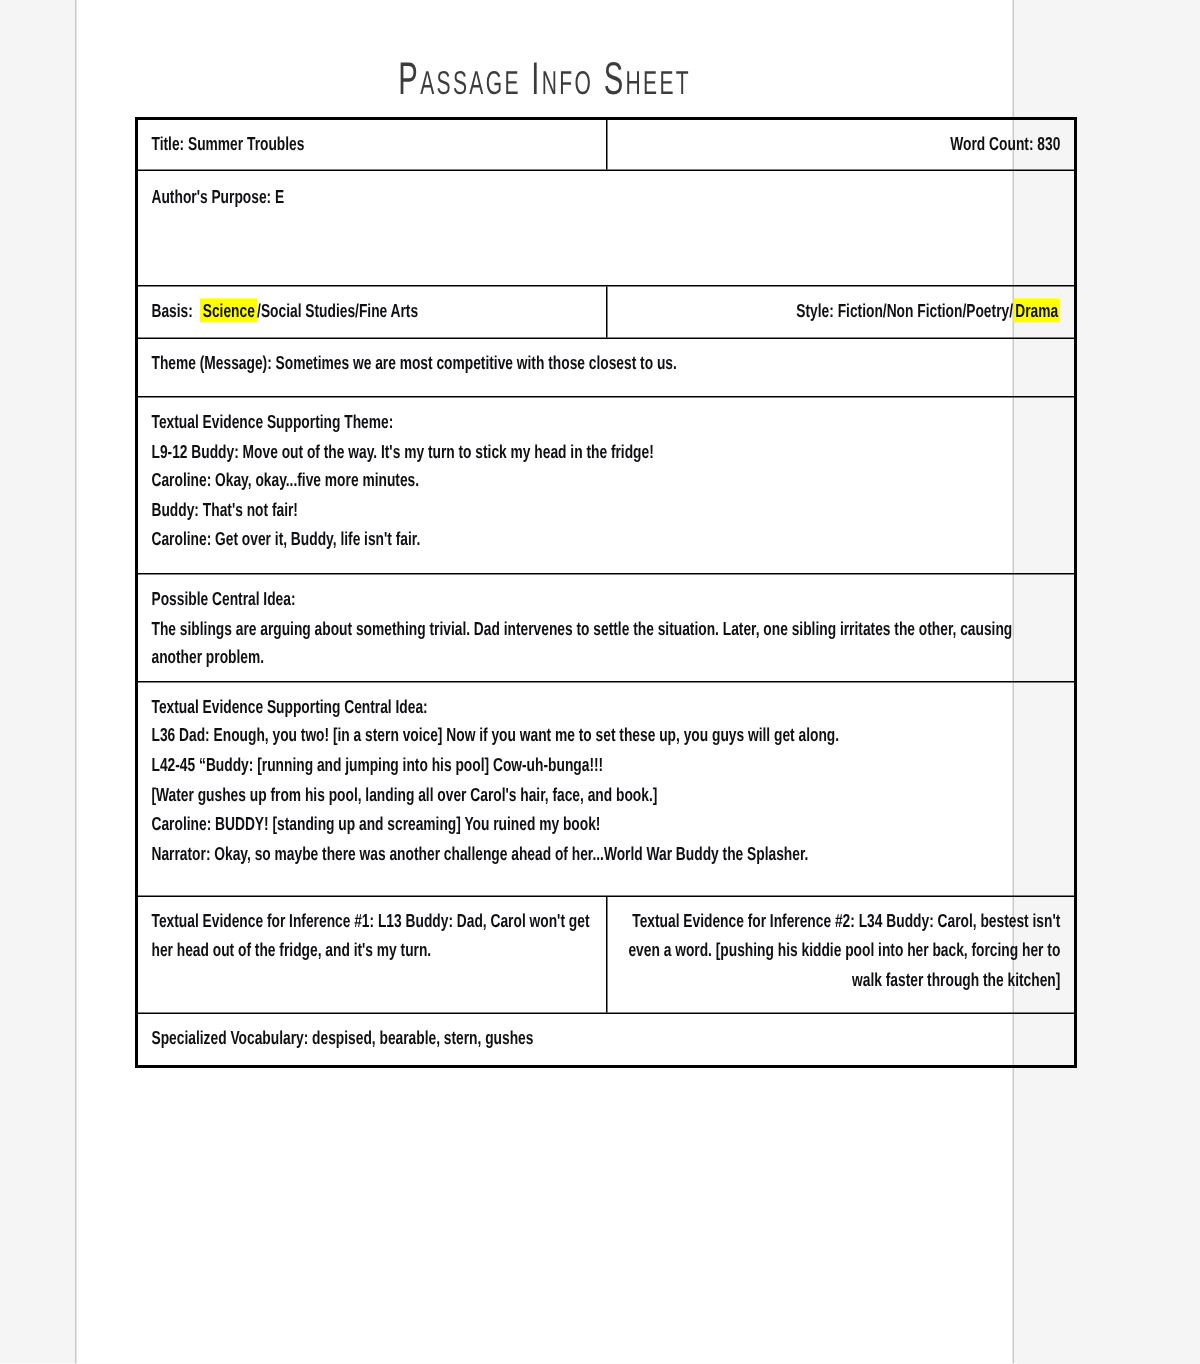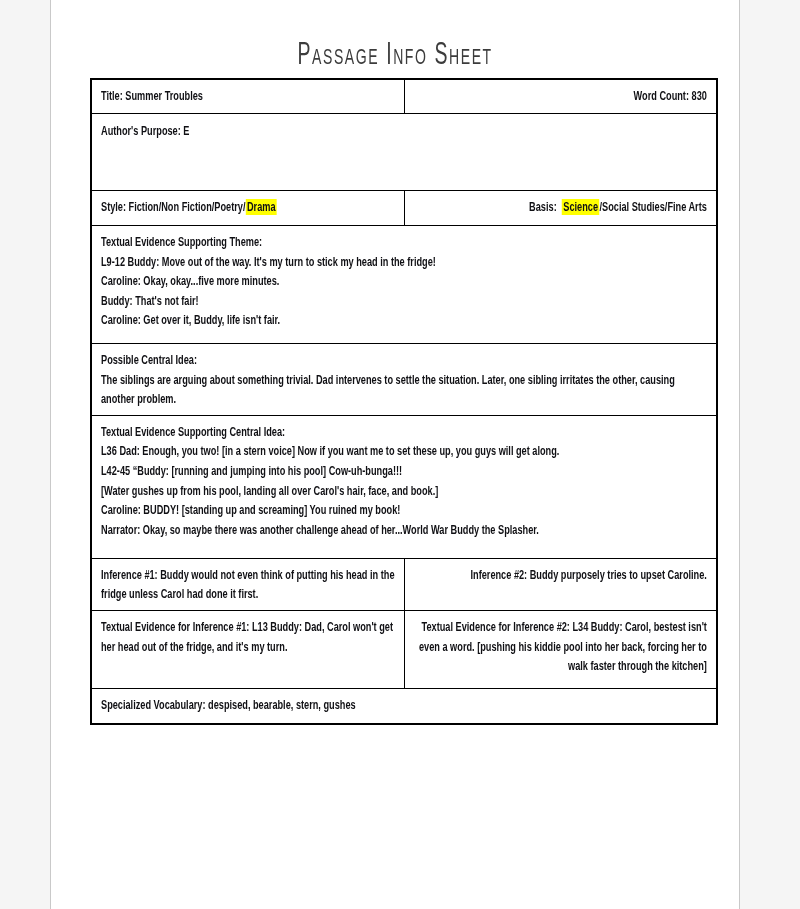--- a/index.html
+++ b/index.html
@@ -7,21 +7,21 @@
   body {
     background: #f5f5f5;
     font-family: "Liberation Sans", sans-serif;
     color: #101014;
     overflow: hidden;
   }
   .page {
     position: absolute;
     left: 50px;
     top: 0;
-    width: 690px;
+    width: 626px;
     height: 909px;
     background: #ffffff;
     border-left: 1px solid #c9c9c9;
     border-right: 1px solid #c9c9c9;
   }
   .doc-title {
     margin-top: 36px;
     text-align: center;
     height: 34px;
   }
@@ -99,28 +99,33 @@
     </div>
 
     <div class="row cols row-teks" style="min-height:77px">
       <div class="cell">
         <div class="cond">Author's Purpose: E</div>
       </div>
     </div>
 
     <div class="row cols" style="min-height:35px">
       <div class="cell">
-        <div class="cond"><span>Style: Fiction/Non Fiction/Poetry/</span><mark style="background: rgb(255, 255, 0);">Drama</mark><span></span></div>
+        <div class="cond"><span>Basis: &nbsp;</span><mark style="background: rgb(255, 255, 0);">Science</mark><span>/Social Studies/Fine Arts</span></div>
       </div>
       <div class="cell">
-        <div class="cond"><span>Basis: &nbsp;</span><mark style="background: rgb(255, 255, 0);">Science</mark><span>/Social Studies/Fine Arts</span></div>
+        <div class="cond"><span>Style: Fiction/Non Fiction/Poetry/</span><mark style="background: rgb(255, 255, 0);">Drama</mark><span></span></div>
       </div>
     </div>
 
 
+    <div class="row" style="min-height:39px">
+      <div class="cell">
+        <div class="cond">Theme (Message): Sometimes we are most competitive with those closest to us.</div>
+      </div>
+    </div>
 
     <div class="row" style="min-height:118px">
       <div class="cell">
         <div class="cond">Textual Evidence Supporting Theme:
 L9-12 Buddy: Move out of the way. It's my turn to stick my head in the fridge!
 Caroline: Okay, okay...five more minutes.
 Buddy: That's not fair!
 Caroline: Get over it, Buddy, life isn't fair.</div>
       </div>
     </div>
@@ -136,28 +141,20 @@
       <div class="cell">
         <div class="cond">Textual Evidence Supporting Central Idea:
 L36 Dad: Enough, you two! [in a stern voice] Now if you want me to set these up, you guys will get along.
 L42-45 “Buddy: [running and jumping into his pool] Cow-uh-bunga!!!
 [Water gushes up from his pool, landing all over Carol's hair, face, and book.]
 Caroline: BUDDY! [standing up and screaming] You ruined my book!
 Narrator: Okay, so maybe there was another challenge ahead of her...World War Buddy the Splasher.</div>
       </div>
     </div>
 
-    <div class="row cols" style="min-height:51px">
-      <div class="cell">
-        <div class="cond">Inference #1: Buddy would not even think of putting his head in the fridge unless Carol had done it first.</div>
-      </div>
-      <div class="cell">
-        <div class="cond">Inference #2: Buddy purposely tries to upset Caroline.</div>
-      </div>
-    </div>
 
     <div class="row cols" style="min-height:78px">
       <div class="cell">
         <div class="cond">Textual Evidence for Inference #1: L13 Buddy: Dad, Carol won't get her head out of the fridge, and it's my turn.</div>
       </div>
       <div class="cell">
         <div class="cond">Textual Evidence for Inference #2: L34 Buddy: Carol, bestest isn't even a word. [pushing his kiddie pool into her back, forcing her to walk faster through the kitchen]</div>
       </div>
     </div>
 

